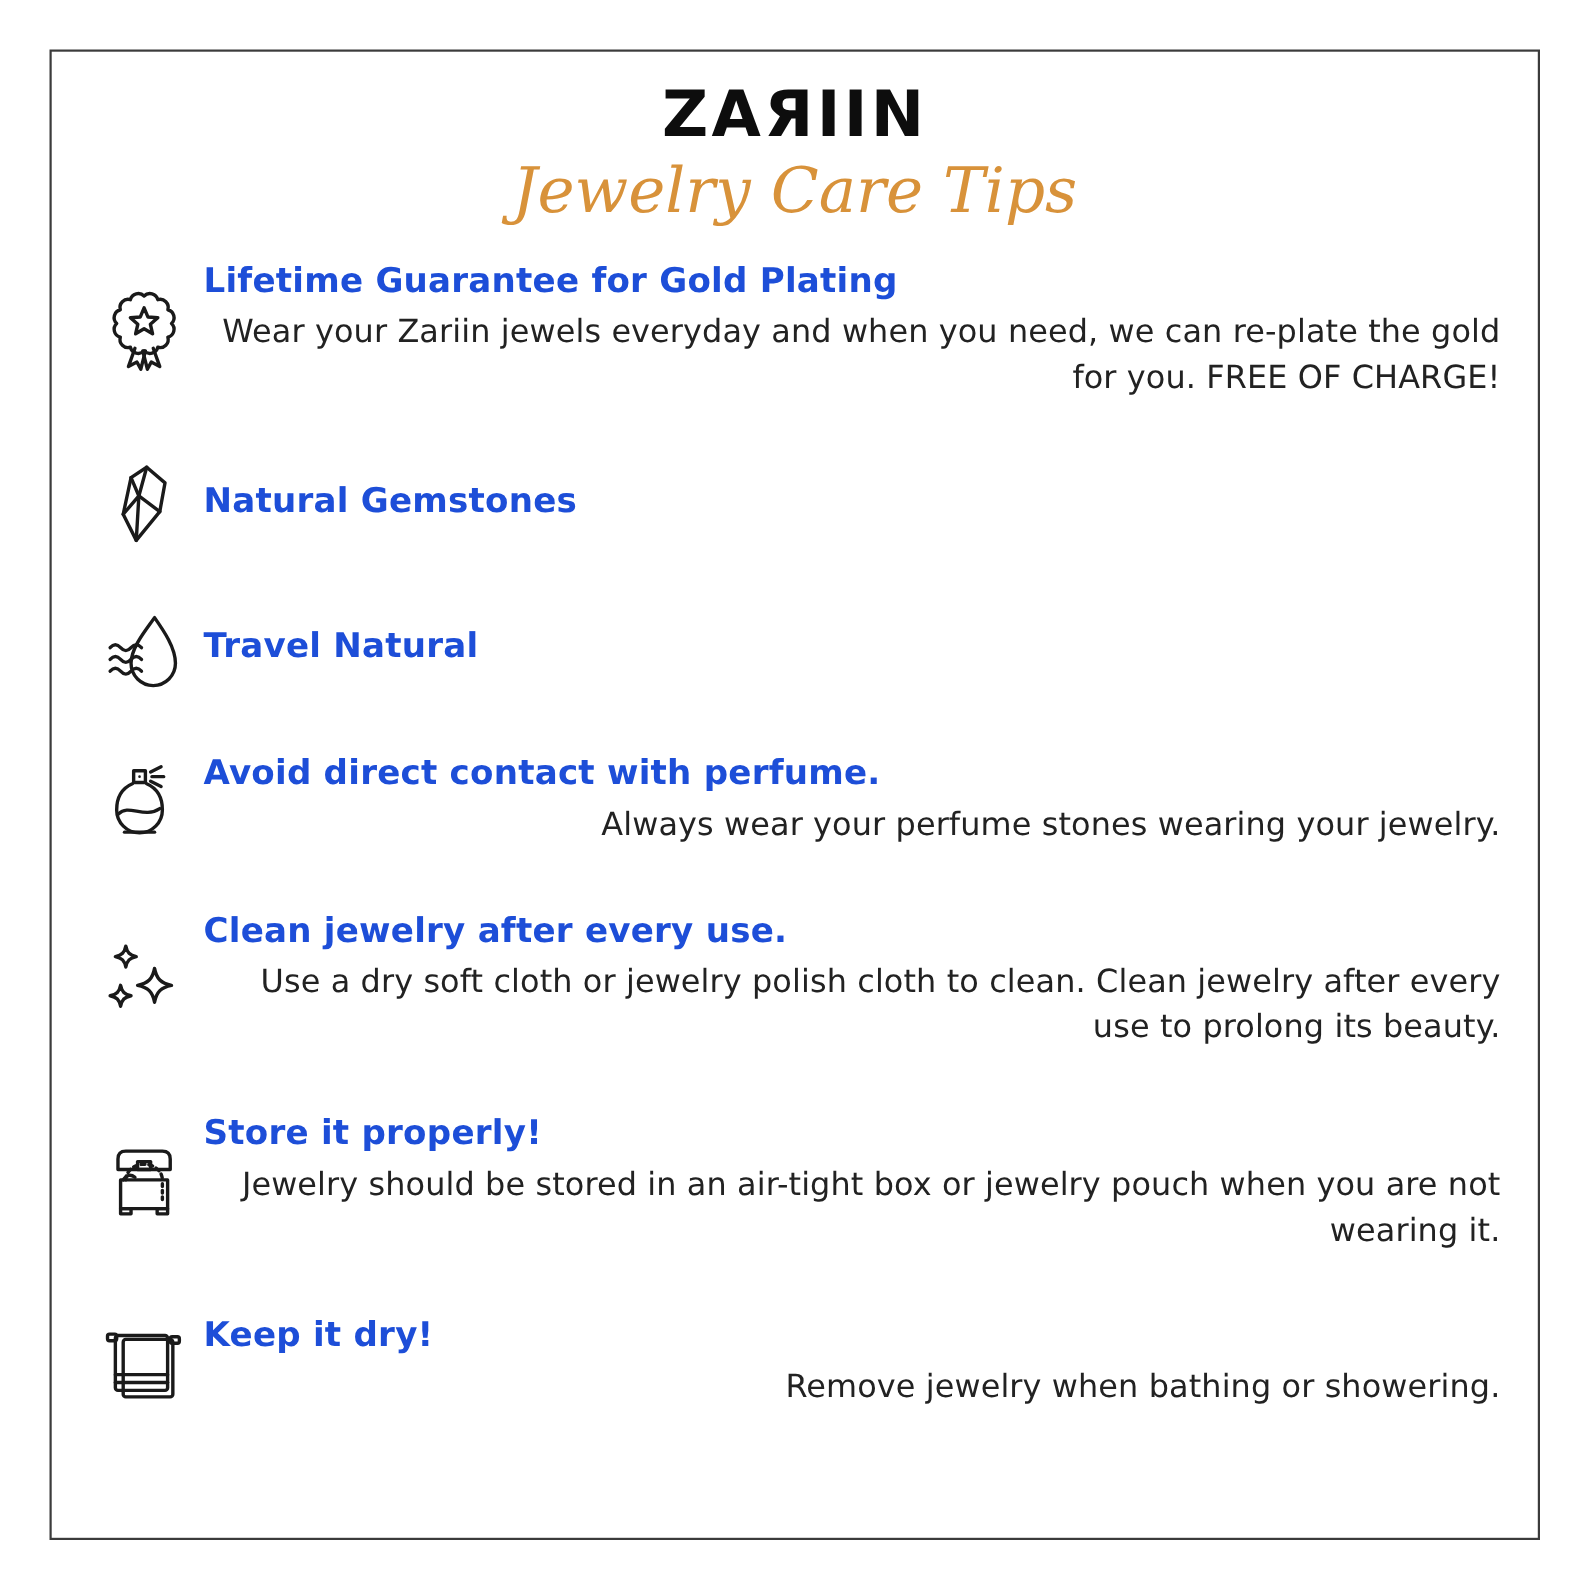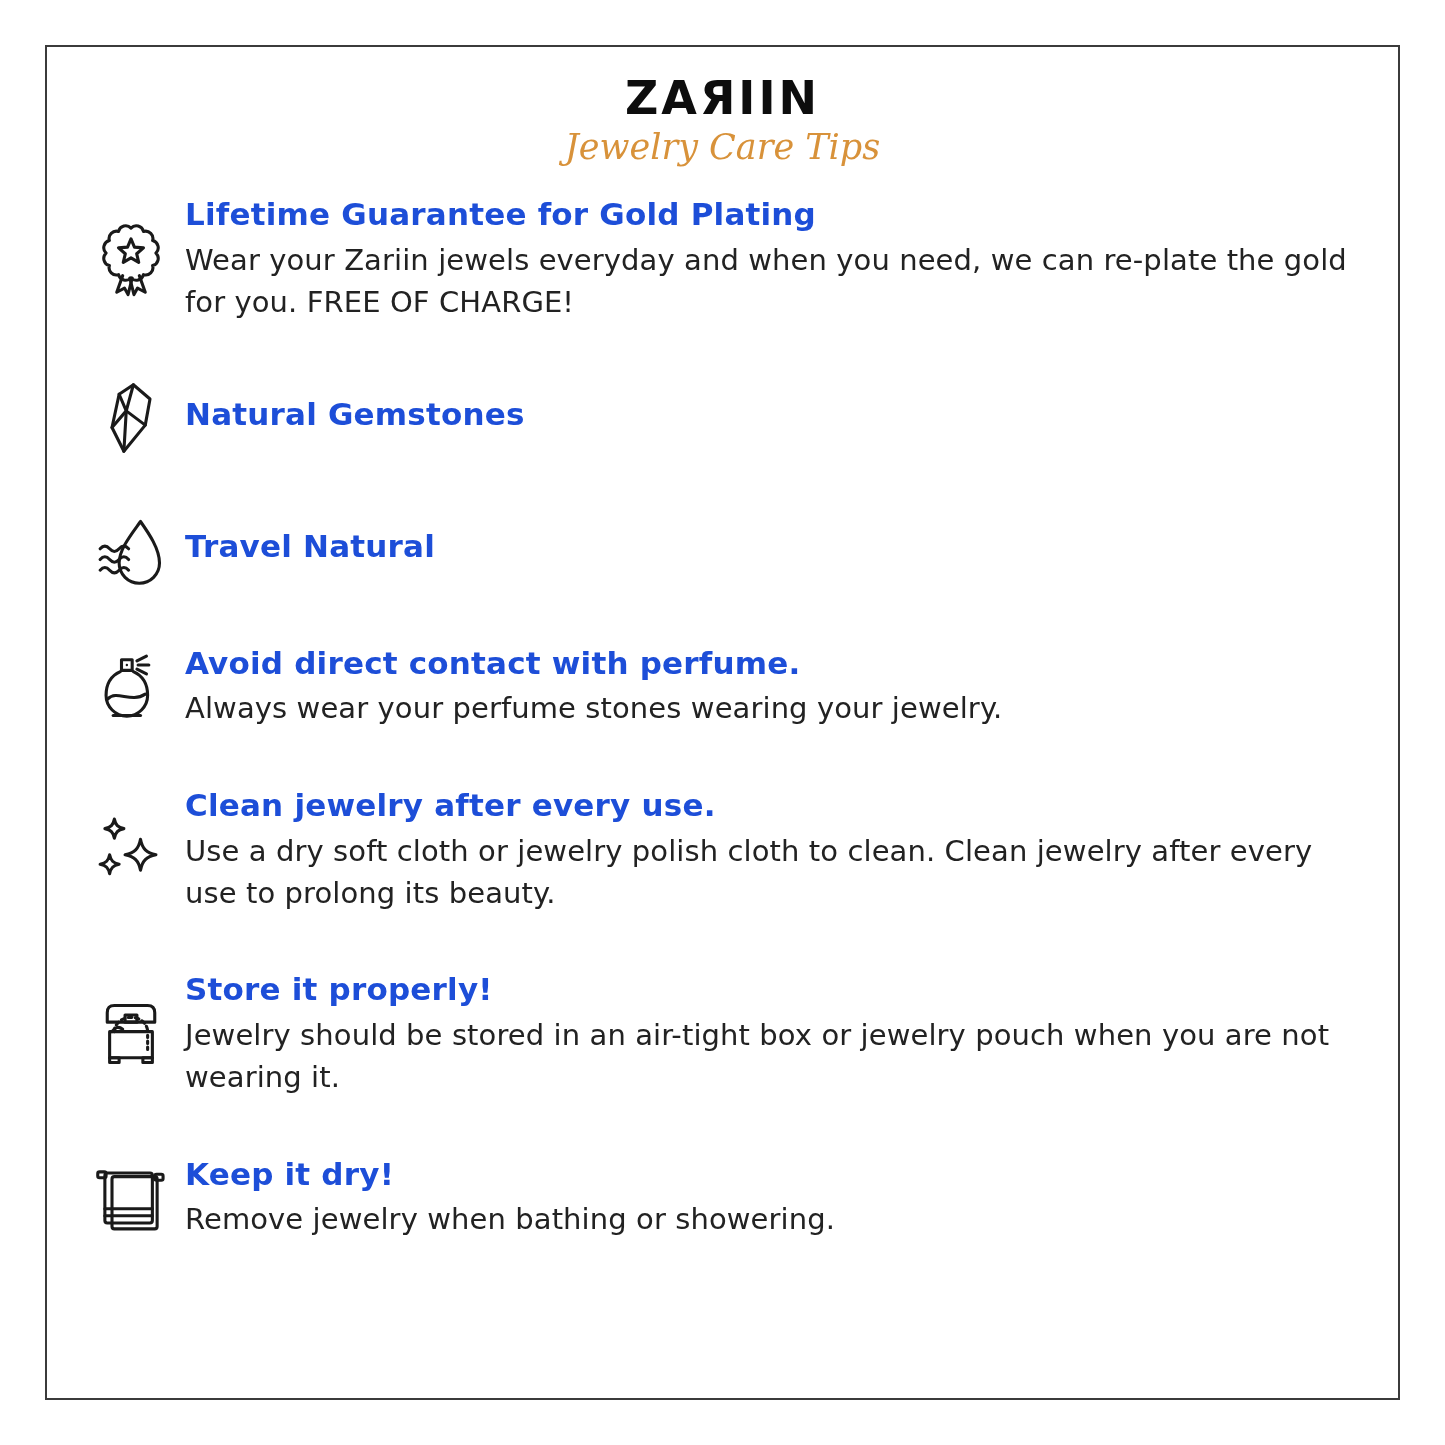--- a/index.html
+++ b/index.html
@@ -7,42 +7,43 @@
     width:1445px;height:1445px;background:#ffffff;position:relative;
     font-family:"DejaVu Sans",sans-serif;color:#1c1c1c;overflow:hidden;
   }
   .frame{
     position:absolute;left:45px;top:45px;right:45px;bottom:45px;
     border:2px solid #3b3b3b;box-sizing:border-box;
     padding:26px 30px 10px 30px;overflow:hidden;background:#fff;
   }
   .header{text-align:center;margin-bottom:26px;}
   .logo{
-    font-size:46px;font-weight:700;letter-spacing:3px;color:#0d0d0d;
+    font-size:58px;font-weight:700;letter-spacing:3px;color:#0d0d0d;
     line-height:1.1;
   }
   .tagline{
     font-family:"DejaVu Serif",serif;font-style:italic;
-    font-size:35px;line-height:1.25;margin-top:2px;
+    font-size:57px;line-height:1.25;margin-top:2px;
   }
   .tips{display:block;}
   .tip{display:flex;align-items:center;margin-bottom:56px;}
   .tip:last-child{margin-bottom:0;}
   .tip-icon{
     flex:0 0 108px;display:flex;align-items:center;justify-content:center;
   }
   .tip-icon svg{width:76px;height:76px;display:block;}
   .tip-text{flex:1;max-width:1196px;padding-right:4px;}
   .tip-title{
     font-size:31px;font-weight:700;color:#1d4ed8;margin:0 0 6px 0;
     letter-spacing:0.2px;line-height:1.25;
   }
   .tip-body{
     font-size:29px;font-weight:400;color:#222;margin:0;line-height:1.44;
     letter-spacing:0.1px;
+    text-align:right;
   }
 </style>
 </head>
 <body>
 
 <div class="canvas">
   <div class="frame" style="border-color: rgb(59, 59, 59);">
 
     <div class="header">
       <div class="logo" style="color: rgb(13, 13, 13);">ZAЯIIN</div>

